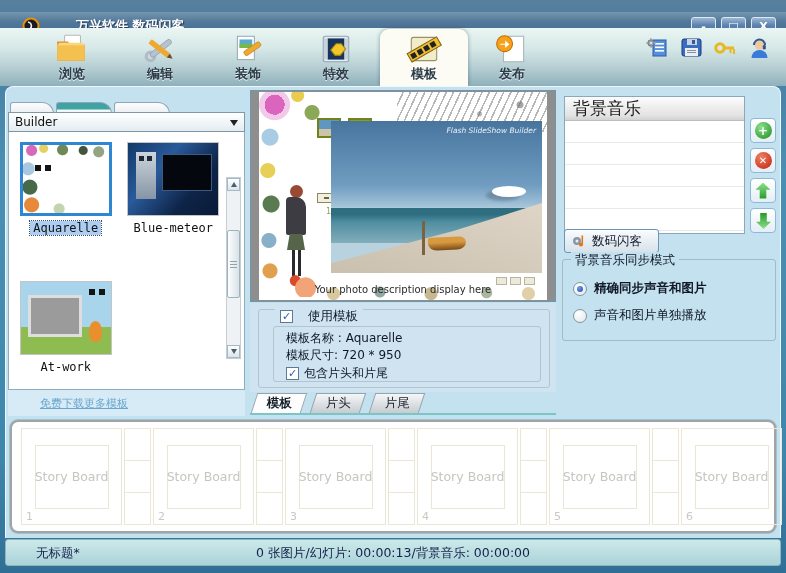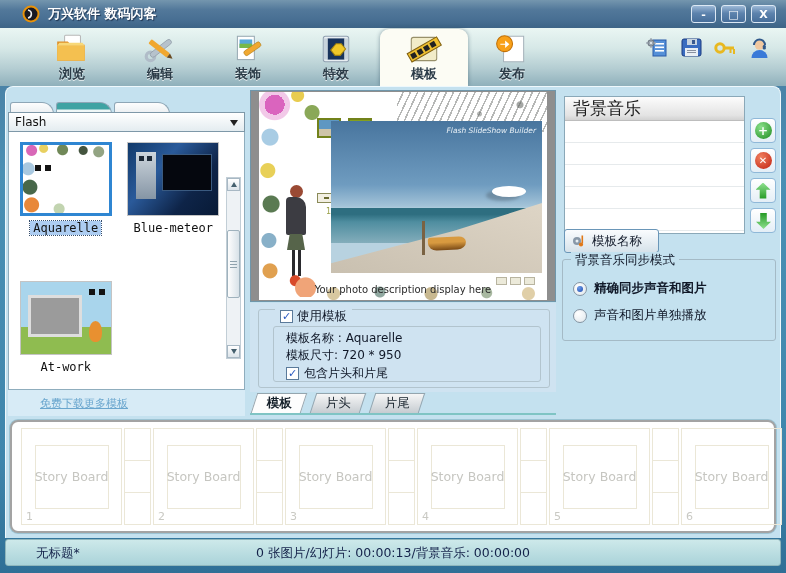--- a/index.html
+++ b/index.html
@@ -1,23 +1,23 @@
 <!DOCTYPE html>
 <html><head>
 <meta charset="utf-8">
 <style>
   * { box-sizing: border-box; margin: 0; padding: 0; }
   html,body { width:786px; height:573px; overflow:hidden; }
   body { font-family:"DejaVu Sans", sans-serif; position:relative;
          background:linear-gradient(180deg,#57809e 0%,#4a7ba0 6%,#4a90b4 30%,#3f86ac 80%,#2f6f96 100%); }
 
   
-  .titlebar{position:absolute;left:0;top:0;width:786px;height:28px;
+  .titlebar{position:absolute;left:0;top:12px;width:786px;height:28px;
     background:linear-gradient(180deg,#7496ae 0%,#52789a 35%,#486f93 70%,#3d6486 100%);
-    display:flex;align-items:center;padding-left:22px;}
+    display:flex;align-items:center;padding-left:22px;gap:28px;}
   .app-logo{width:18px;height:18px;}
   .title-text{color:#fff;font-weight:bold;font-size:13px;margin-left:8px;text-shadow:1px 1px 1px #1e3350;}
   .win-controls{position:absolute;right:10px;top:5px;display:flex;gap:5px;}
   .win-btn{width:25px;height:18px;border-radius:3px;border:1px solid #dce8f4;color:#fff;
     background:linear-gradient(180deg,#9cb8d6 0%,#5d83ad 45%,#476e9a 100%);
     font-size:11px;font-weight:bold;display:flex;align-items:center;justify-content:center;line-height:1;}
 
   
   .toolbar{position:absolute;left:0;top:28px;width:786px;height:58px;
     background:linear-gradient(180deg,#eaf6f3 0%,#d6e8e7 35%,#b4cdd2 70%,#8fb0bb 100%);}
@@ -140,21 +140,21 @@
   .pole{position:absolute;left:43%;bottom:12%;width:3px;height:34px;background:#7a6242;}
   .boat{position:absolute;left:46%;bottom:15%;width:38px;height:13px;transform:rotate(-3deg);
     background:linear-gradient(180deg,#d89a40 0 40%,#7a4a16);border-radius:4px 10px 12px 12px/4px 8px 10px 10px;}
   .wm{position:absolute;right:6px;top:5px;font-size:7.5px;font-style:italic;color:#e9f1f7;}
   .photo-nav{position:absolute;right:12px;top:185px;display:flex;gap:3px;}
   .pn-btn{width:11px;height:8px;background:#eceada;border:1px solid #b8b4a0;}
   .desc{position:absolute;left:0;right:0;bottom:5px;text-align:center;font-size:10px;color:#2a2a2a;}
 
   .options{position:absolute;left:0;top:213px;width:306px;height:89px;background:#cfe3f1;}
   .use-box{position:absolute;left:8px;right:6px;top:6px;bottom:4px;border:1px solid #b2c4ce;border-radius:3px;}
-  .use-legend{position:absolute;left:16px;top:-2px;background:#cfe3f1;padding:0 5px;display:flex;align-items:center;gap:4px;
+  .use-legend{position:absolute;left:16px;top:-2px;background:#cfe3f1;padding:0 5px;display:flex;align-items:center;gap:15px;
     font-size:12.5px;color:#101828;}
   .inner-box{position:absolute;left:14px;right:8px;top:16px;bottom:5px;border:1px solid #b2c4ce;border-radius:3px;
     padding:3px 0 0 12px;font-size:12px;color:#101828;line-height:17px;}
   .cbx{width:13px;height:13px;background:#fff;border:1px solid #5a7a9a;display:inline-flex;align-items:center;
     justify-content:center;font-size:11px;font-weight:bold;color:#2858c0;line-height:1;flex:none;}
   .cbx.checked::after{content:"✓";}
   .inc-row{display:flex;align-items:center;gap:5px;margin-top:1px;}
   .center-tabs{position:absolute;left:0;top:303px;width:306px;height:22px;display:flex;padding-left:4px;
     border-bottom:2px solid #7fc4c4;}
   .c-tab{width:50px;height:20px;margin-right:9px;transform:skewX(-18deg);
@@ -327,21 +327,21 @@
 
 <div class="main"></div>
 
 <div class="left-panel">
   <div class="lp-tabs">
     <div class="lp-tab">普通</div>
     <div class="lp-tab active">缩略图</div>
     <div class="lp-tab">自定义</div>
   </div>
   <div class="lp-dropdown">
-    <span>Flash</span>
+    <span>Builder</span>
     <span class="dd-arrow"></span>
   </div>
   <div class="lp-list">
     <div class="lp-grid">
       <div class="tpl-item selected">
         <div class="tpl-thumb art-aquarelle">
           <div class="aq-sq"></div>
         </div>
         <div class="tpl-name">Aquarelle</div>
       </div>
@@ -485,21 +485,21 @@
         <span class="arrow-up arrow-down"></span>
       </div>
   </div>
   <div class="edit-audio">
     <svg width="16" height="14" viewBox="0 0 16 14">
       <circle cx="6" cy="7" r="4" fill="#8898a8"></circle>
         <circle cx="6" cy="7" r="1.5" fill="#e8eef2"></circle>
       <rect x="10.5" y="1.5" width="1.6" height="8" fill="#e07818"></rect>
       <circle cx="10" cy="10.5" r="2.1" fill="#e07818"></circle>
     </svg>
-    <span>模板名称</span>
+    <span>数码闪客</span>
   </div>
   <div class="sync-group">
     <div class="sync-legend">背景音乐同步模式</div>
     <div class="radio-row r1">
       <span class="radio on"></span>
       <span class="radio-label">精确同步声音和图片</span>
     </div>
     <div class="radio-row r2">
       <span class="radio"></span>
       <span class="radio-label">声音和图片单独播放</span>

